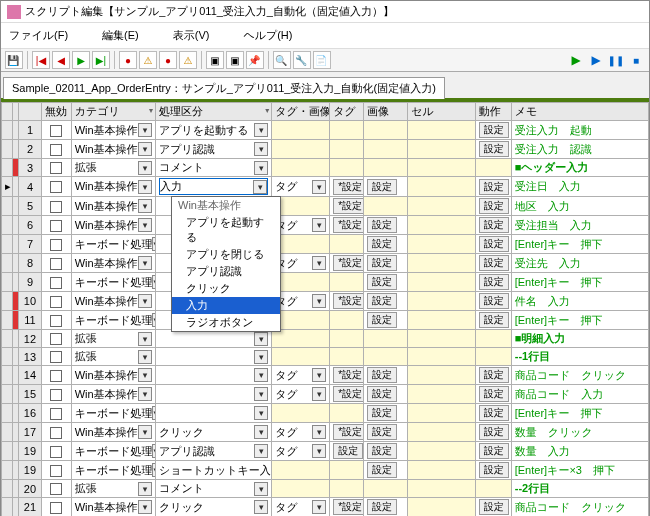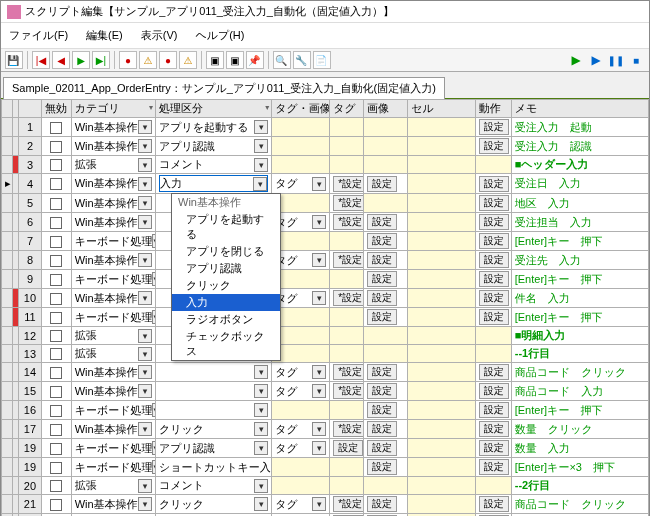--- a/index.html
+++ b/index.html
@@ -1,25 +1,25 @@
 <!DOCTYPE html>
 <html><head>
 <meta charset="utf-8">
 <style>
   * { box-sizing: border-box; }
   body { margin: 0; font-family: "MS UI Gothic", "Yu Gothic", sans-serif; font-size: 11px; background: #fff; color: #000; width: 650px; }
   .window { border: 1px solid #888; }
   .titlebar { display: flex; align-items: center; gap: 4px; padding: 3px 6px; background: #fff; border-bottom: 1px solid #ddd; }
   .titlebar .icon { width: 14px; height: 14px; background: #d7a; display: inline-block; }
-  .menubar { display: flex; gap: 10px; padding: 3px 4px; background: #fff; border-bottom: 1px solid #ddd; }
+  .menubar { display: flex; gap: 26px; padding: 3px 4px; background: #fff; border-bottom: 1px solid #ddd; }
   .menubar span { padding: 2px 4px; }
   .toolbar { display: flex; align-items: center; gap: 2px; padding: 2px 4px; background: #f5f5f5; border-bottom: 1px solid #aaa; }
   .tbtn { width: 18px; height: 18px; border: 1px solid #bbb; background: #fefefe; display: flex; align-items: center; justify-content: center; font-size: 10px; }
   .tsep { width: 1px; height: 18px; background: #bbb; margin: 0 2px; }
-  .tabstrip { border-bottom: 1px solid #4d7c0f; background: #f0f0f0; }
+  .tabstrip { border-bottom: 4px solid #4d7c0f; background: #f0f0f0; }
   .tab { display: inline-block; padding: 3px 8px; border: 1px solid #999; border-bottom: none; background: #fff; margin-left: 2px; margin-top: 4px; position: relative; top: 1px; }
   .grid-wrap { overflow: auto; height: 420px; background:#fff; }
   table.grid { border-collapse: collapse; width: 100%; table-layout: fixed; }
   table.grid th, table.grid td { border: 1px solid #b0b0b0; padding: 1px 3px; height: 18px; white-space: nowrap; overflow: hidden; font-size: 11px; vertical-align: middle; }
   table.grid th { background: #e8e8e8; font-weight: normal; text-align: left; position: relative; }
   table.grid th .sort { position: absolute; right: 2px; top: 3px; font-size: 8px; color: #666; }
   td.rownum-cell { background: #e8e8e8; text-align: center; }
   td.rownum-cell.active { background: #e8e8e8; }
   .row-marker { width: 10px; background: #e8e8e8; text-align:center; }
   .row-marker.start { color:#000; }
@@ -743,17 +743,16 @@
     </table>
 
     <div class="dropdown-open" id="dd-open" style="left:170px; top:94px;">
       <div class="dd-head">Win基本操作</div>
     <div class="dd-item">アプリを起動する</div>
         <div class="dd-item">アプリを閉じる</div>
         <div class="dd-item">アプリ認識</div>
         <div class="dd-item">クリック</div>
         <div class="dd-item sel">入力</div>
         <div class="dd-item">ラジオボタン</div>
-        <div class="dd-item">チェックボックス</div>
       </div>
   </div>
 
 </div>
 
 </body></html>

